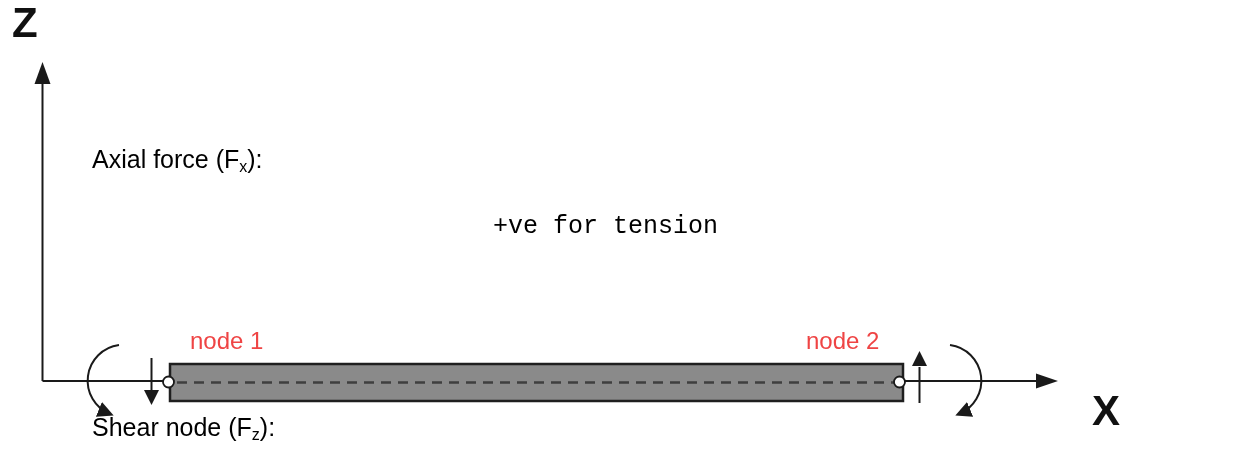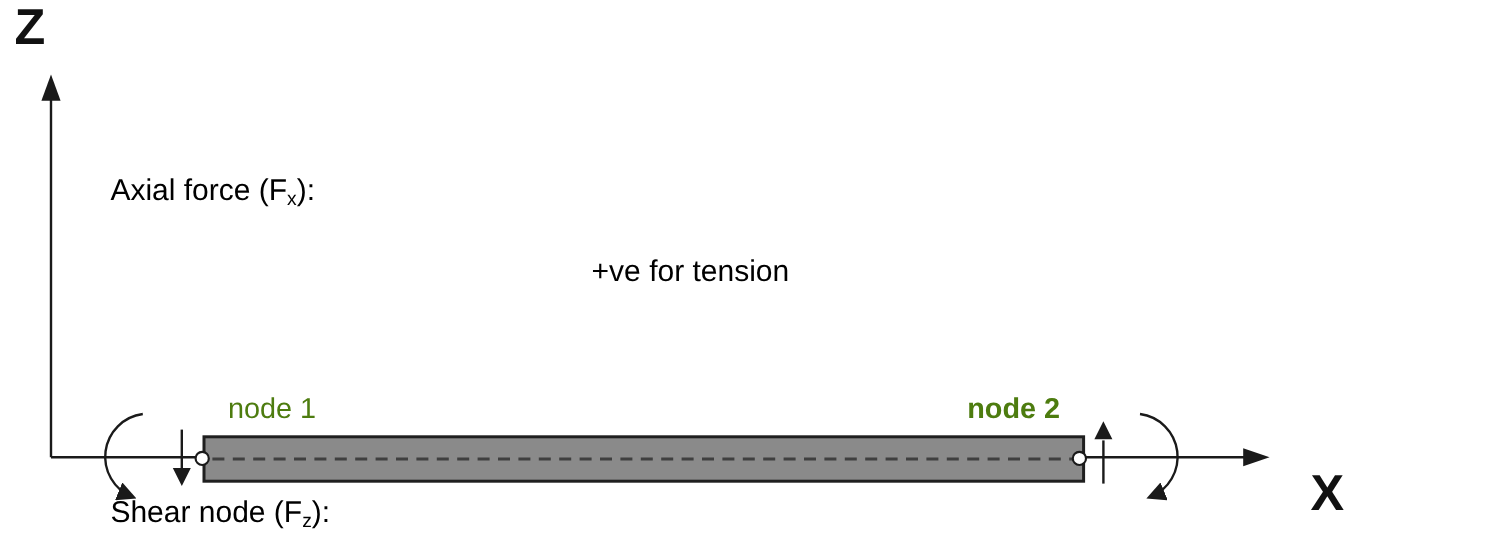--- a/index.html
+++ b/index.html
@@ -12,36 +12,36 @@
     overflow:hidden;
   }
   
   .legend{
     position:absolute;left:92px;top:42px;width:1150px;
     font-size:25px;line-height:33.5px;white-space:pre;
   }
   .legend-row{display:flex;}
   .legend-label{flex:none;width:401px;}
   .legend-sub{font-size:16px;vertical-align:-4px;}
-  .legend-desc{flex:none;}
+  .legend-desc{flex:none;font-family:Liberation Mono, monospace;}
   
   .diagram-svg{position:absolute;left:0;top:0;}
   .axis-label{
     position:absolute;
     font-size:42px;font-weight:700;line-height:1;
     color:#111;
   }
   .z-label{left:12px;top:2px;}
   .x-label{left:1092px;top:390px;}
   .node-label{
     position:absolute;
-    font-size:24px;line-height:1;color:#4d7c0f;
+    font-size:24px;line-height:1;color:#ef4444;
   }
   .node1-label{left:190px;top:329px;}
-  .node2-label{left:806px;top:329px;font-weight:bold;}
+  .node2-label{left:806px;top:329px;}
 </style>
 </head>
 <body>
 
 <div id="canvas">
 
   <div class="legend">
 
     <div class="legend-row">
       <div class="legend-label"><span>Axial force (F</span><span class="legend-sub">x</span><span>):</span></div>

